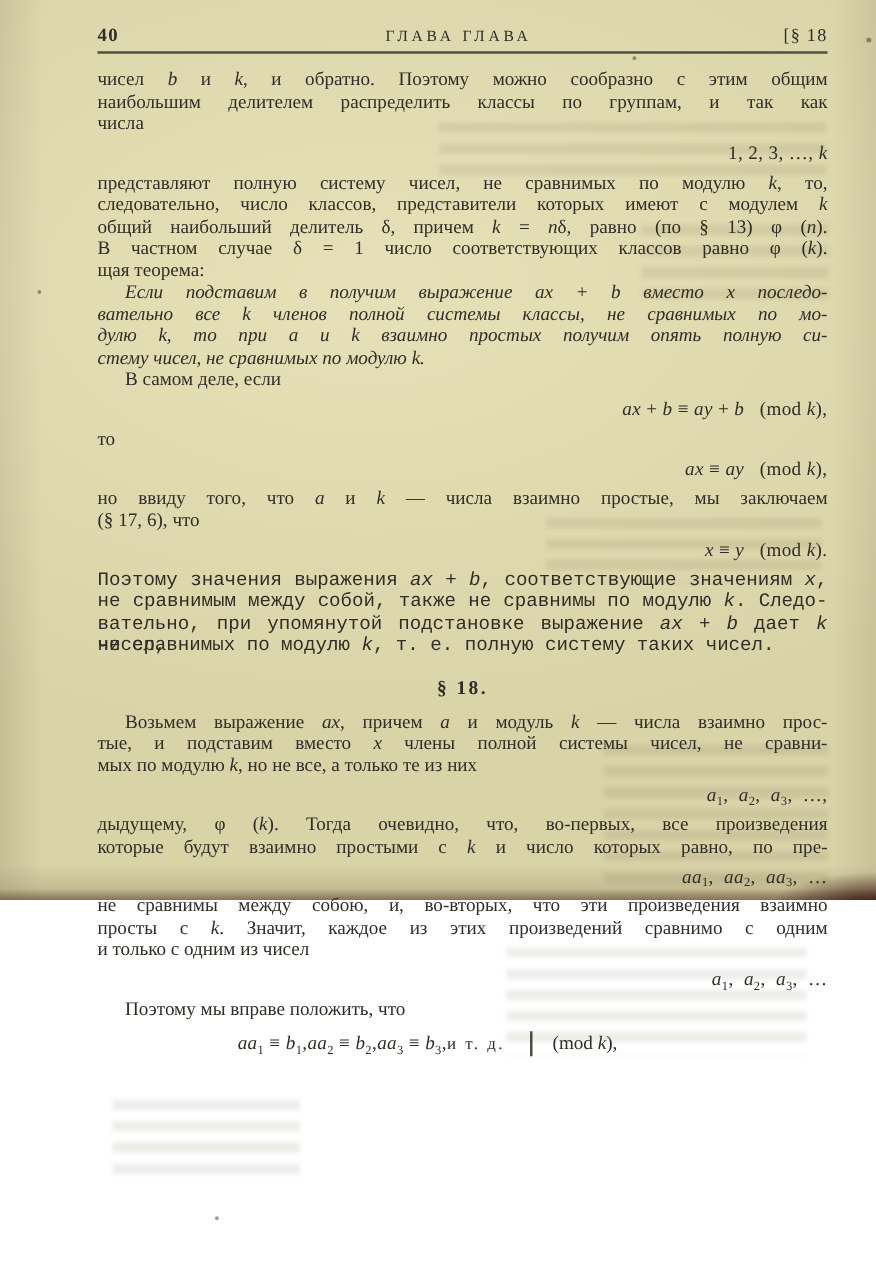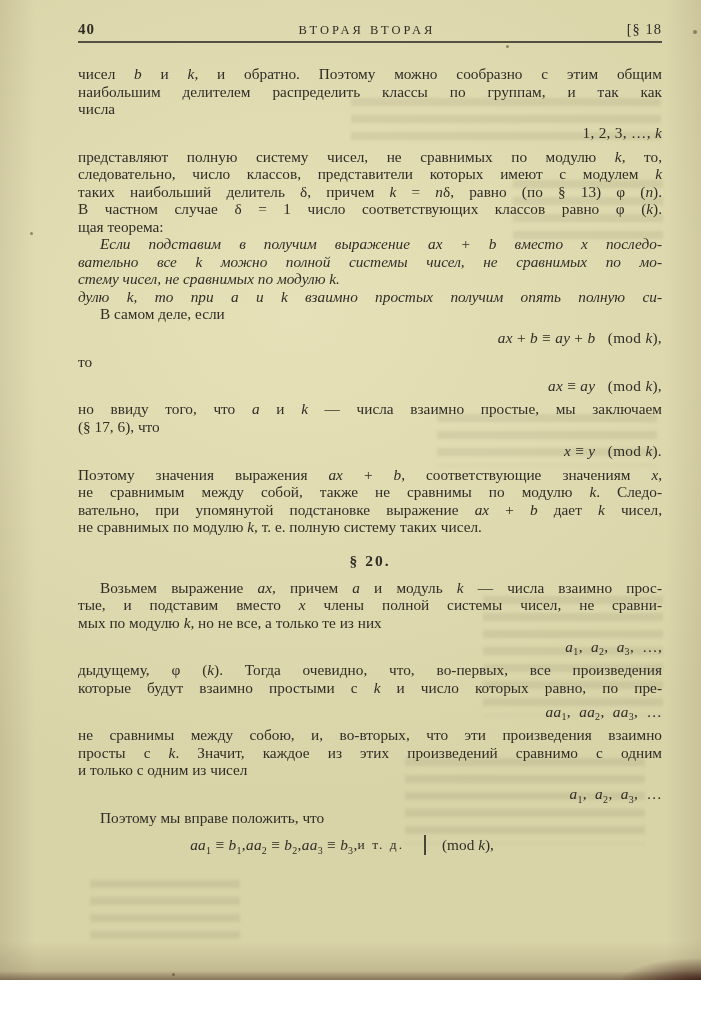--- a/index.html
+++ b/index.html
@@ -8,53 +8,53 @@
     --rule:#3a382e;
   }
   *{box-sizing:border-box;}
   html,body{margin:0;padding:0;}
   body{
     width:701px;height:1016px;overflow:hidden;
     font-family:"Liberation Serif","DejaVu Serif",serif;
     color:var(--ink);
   }
   .page{
-    position:relative;width:701px;height:980px;
+    position:relative;width:701px;height:720px;
     background-color:var(--paper);
     background-image:
       radial-gradient(ellipse 120% 70% at 42% 32%, rgba(242,236,198,0.55), rgba(242,236,198,0) 72%),
       linear-gradient(90deg, rgba(130,120,88,0.22), rgba(130,120,88,0) 5%, rgba(130,120,88,0) 95%, rgba(130,120,88,0.18)),
       linear-gradient(0deg, rgba(110,90,60,0.28), rgba(110,90,60,0) 4%);
   }
   .content{position:absolute;left:78px;top:0;width:584px;}
   
   .header{display:flex;justify-content:space-between;align-items:baseline;padding-top:21px;}
   .pagenum{font-size:15px;font-weight:bold;letter-spacing:1px;}
   .chapter{font-size:12.5px;letter-spacing:3px;transform:translateX(6px);}
   .secref{font-size:14.5px;letter-spacing:1px;}
   .rule{height:2px;background:var(--rule);margin-top:3px;opacity:.85;}
   
   .para{margin:0;}
-  .p-first{margin-top:22px;}
+  .p-first{margin-top:12px;}
   .line{
     font-size:15.3px;line-height:17.5px;height:17.5px;
     text-align:justify;text-align-last:justify;
     white-space:normal;
   }
   .line.last{text-align-last:left;}
   .line.ind{text-indent:22px;}
   .theorem .line{font-style:italic;}
   .it{font-style:italic;}
   sub{font-size:10px;font-style:normal;line-height:0;position:relative;top:3.5px;vertical-align:baseline;}
   .formula{
     text-align:right;font-size:15.3px;line-height:19px;
     margin:5.5px 0;letter-spacing:.3px;
   }
   .h19{text-align:center;font-size:15.5px;font-weight:bold;letter-spacing:2px;margin:16px 0 9px;}
-  .gap-top{margin-top:6px;}
+  .gap-top{margin-top:6px;font-family:Liberation Mono, monospace;}
   
   .system{display:flex;justify-content:center;align-items:center;margin-top:7px;transform:translateX(-28px);}
   .sys-lines{display:flex;flex-direction:row;}
   .sys-line{font-size:15.3px;line-height:24px;letter-spacing:.3px;}
   .sys-line.etc{text-align:center;font-size:13.5px;letter-spacing:2px;}
   .sys-brace{width:2px;background:var(--ink);align-self:stretch;margin:2px 16px 2px 20px;opacity:.85;}
   .sys-mod{font-size:15.3px;text-align:center;}
   
   .ghost{position:absolute;pointer-events:none;
     background:repeating-linear-gradient(180deg, rgba(100,95,62,0.11) 0 8px, rgba(100,95,62,0) 8px 17px);
@@ -88,45 +88,45 @@
   <div class="ghost g6"></div>
   <div class="speck s1"></div>
   <div class="speck s2"></div>
   <div class="speck s3"></div>
   <div class="speck s4"></div>
 
   <div class="content">
 
     <div class="header">
       <span class="pagenum">40</span>
-      <span class="chapter">ВТОРАЯ ВТОРАЯ</span>
+      <span class="chapter">ГЛАВА ГЛАВА</span>
       <span class="secref">[§ 18</span>
     </div>
     <div class="rule"></div>
 
     <div class="para p-first">
         <div class="line"><span>чисел </span><span class="it">b</span><span> и </span><span class="it">k</span><span>, и обратно. Поэтому можно сообразно с этим общим</span></div>
         <div class="line"><span>наибольшим делителем распределить классы по группам, и так как</span></div>
         <div class="line last"><span>числа</span></div>
       </div>
     <div class="formula"><span>1, 2, 3, …, </span><span class="it">k</span></div>
     <div class="para">
         <div class="line"><span>представляют полную систему чисел, не сравнимых по модулю </span><span class="it">k</span><span>, то,</span></div>
         <div class="line"><span>следовательно, число классов, представители которых имеют с модулем </span><span class="it">k</span></div>
-        <div class="line"><span>таких наибольший делитель δ, причем </span><span class="it">k</span><span> = </span><span class="it">n</span><span>δ, равно (по § 13) φ (</span><span class="it">n</span><span>).</span></div>
+        <div class="line"><span>общий наибольший делитель δ, причем </span><span class="it">k</span><span> = </span><span class="it">n</span><span>δ, равно (по § 13) φ (</span><span class="it">n</span><span>).</span></div>
         <div class="line"><span>В частном случае δ = 1 число соответствующих классов равно φ (</span><span class="it">k</span><span>).</span></div>
       </div>
     <div class="para">
         <div class="line last"><span>щая теорема:</span></div>
       </div>
     <div class="para theorem">
         <div class="line ind"><span>Если подставим в получим выражение ax + b вместо x последо-</span></div>
-        <div class="line"><span>вательно все k можно полной системы чисел, не сравнимых по мо-</span></div>
+        <div class="line"><span>вательно все k членов полной системы классы, не сравнимых по мо-</span></div>
+        <div class="line"><span>дулю k, то при a и k взаимно простых получим опять полную си-</span></div>
         <div class="line last"><span>стему чисел, не сравнимых по модулю k.</span></div>
-        <div class="line"><span>дулю k, то при a и k взаимно простых получим опять полную си-</span></div>
       </div>
     <div class="para">
         <div class="line last ind"><span>В самом деле, если</span></div>
       </div>
     <div class="formula"><span class="it">ax</span><span> + </span><span class="it">b</span><span> ≡ </span><span class="it">ay</span><span> + </span><span class="it">b</span><span>&nbsp;&nbsp; (mod </span><span class="it">k</span><span>),</span></div>
     <div class="para">
         <div class="line last"><span>то</span></div>
       </div>
     <div class="formula"><span class="it">ax</span><span> ≡ </span><span class="it">ay</span><span>&nbsp;&nbsp; (mod </span><span class="it">k</span><span>),</span></div>
     <div class="para">
@@ -134,21 +134,21 @@
         <div class="line last"><span>(§ 17, 6), что</span></div>
       </div>
     <div class="formula"><span class="it">x</span><span> ≡ </span><span class="it">y</span><span>&nbsp;&nbsp; (mod </span><span class="it">k</span><span>).</span></div>
     <div class="para gap-top">
         <div class="line"><span>Поэтому значения выражения </span><span class="it">ax</span><span> + </span><span class="it">b</span><span>, соответствующие значениям </span><span class="it">x</span><span>,</span></div>
         <div class="line"><span>не сравнимым между собой, также не сравнимы по модулю </span><span class="it">k</span><span>. Следо-</span></div>
         <div class="line"><span>вательно, при упомянутой подстановке выражение </span><span class="it">ax</span><span> + </span><span class="it">b</span><span> дает </span><span class="it">k</span><span> чисел,</span></div>
         <div class="line last"><span>не сравнимых по модулю </span><span class="it">k</span><span>, т. е. полную систему таких чисел.</span></div>
       </div>
 
-    <div class="h19">§ 20.</div>
+    <div class="h19">§ 18.</div>
 
     <div class="para">
         <div class="line ind"><span>Возьмем выражение </span><span class="it">ax</span><span>, причем </span><span class="it">a</span><span> и модуль </span><span class="it">k</span><span> — числа взаимно прос-</span></div>
         <div class="line"><span>тые,  и подставим вместо </span><span class="it">x</span><span> члены полной системы чисел, не сравни-</span></div>
         <div class="line last"><span>мых по модулю </span><span class="it">k</span><span>, но не все, а только те из них</span></div>
       </div>
     <div class="formula"><span class="it">a</span><sub>1</sub><span>,&nbsp; </span><span class="it">a</span><sub>2</sub><span>,&nbsp; </span><span class="it">a</span><sub>3</sub><span>,&nbsp; …,</span></div>
     <div class="para">
         <div class="line"><span>дыдущему, φ (</span><span class="it">k</span><span>). Тогда очевидно, что, во-первых, все произведения</span></div>
         <div class="line"><span>которые будут взаимно простыми с </span><span class="it">k</span><span> и число которых равно, по пре-</span></div>

